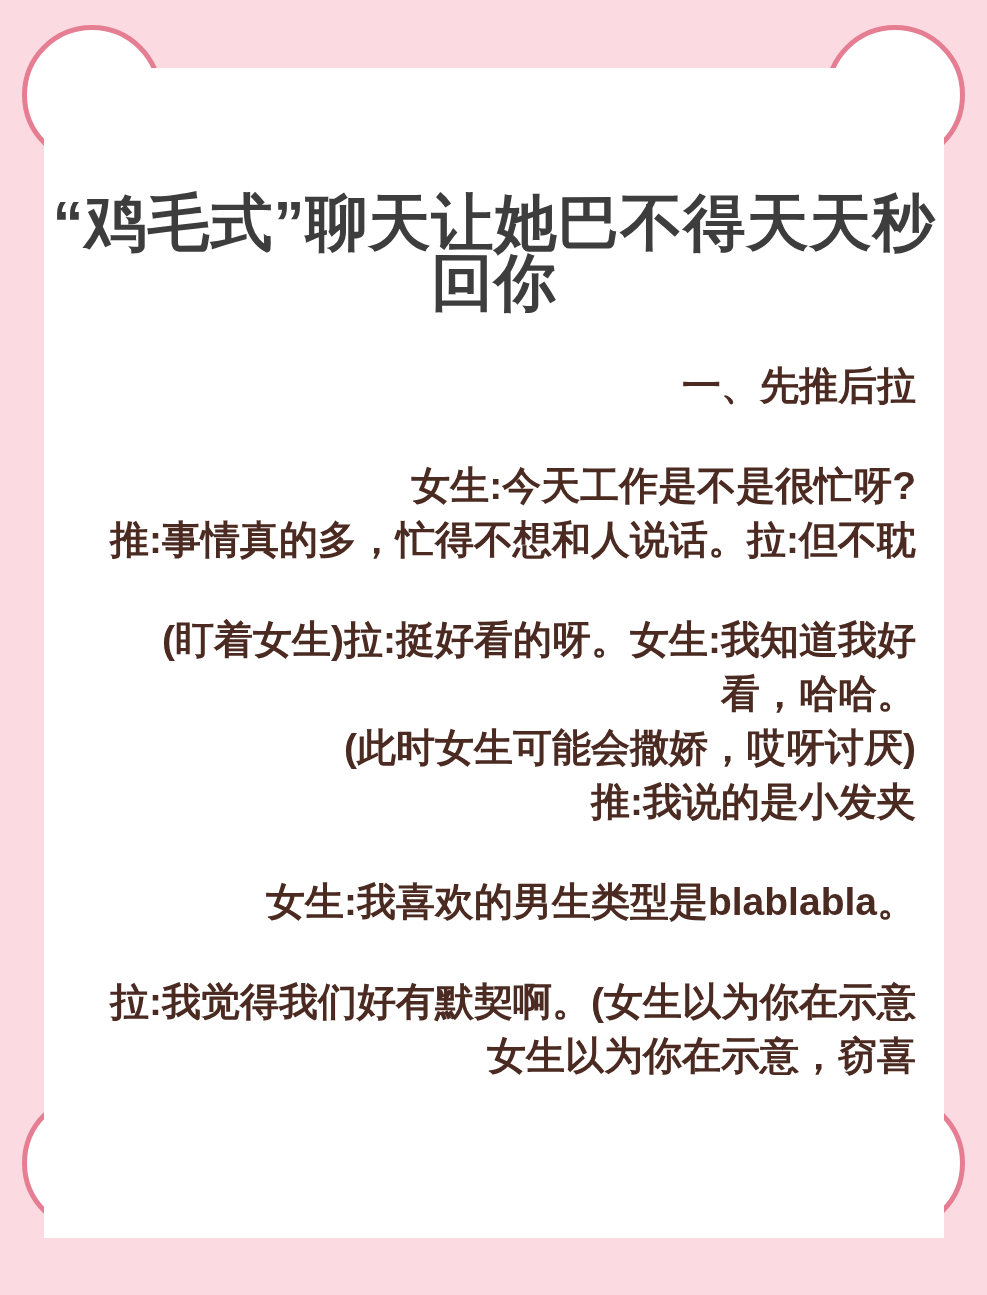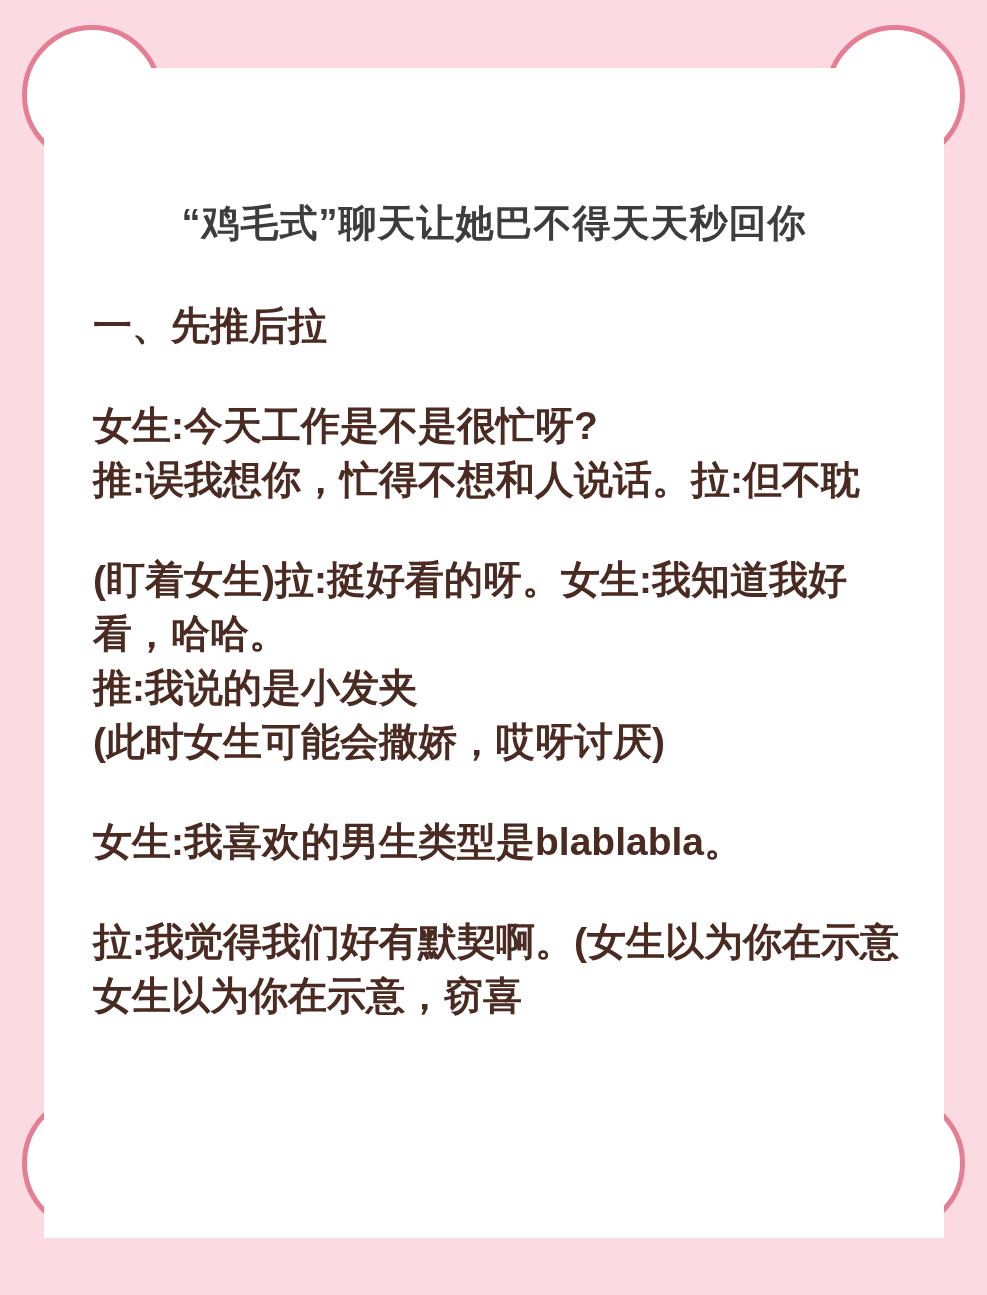--- a/index.html
+++ b/index.html
@@ -34,29 +34,30 @@
     top: 68px;
     width: 900px;
     height: 1170px;
     background: #ffffff;
     z-index: 2;
     padding-top: 125px;
     box-sizing: border-box;
   }
   .title {
     margin: 0 0 46px 0;
-    font-size: 38px;
+    font-size: 62px;
     line-height: 60px;
     font-weight: bold;
     text-align: center;
     color: #3d3d3d;
     letter-spacing: 1px;
   }
   .block {
     margin: 0 0 46px 0;
+    text-align: right;
   }
   .heading, .line {
     padding-left: 49px;
     padding-right: 28px;
     font-size: 39px;
     line-height: 54px;
     font-weight: bold;
     color: #4a2a21;
   }
 </style>
@@ -71,29 +72,29 @@
   <div class="ear ear-br"></div>
 
   <div class="card">
 
     <h1 class="title">“鸡毛式”聊天让她巴不得天天秒回你</h1>
 
     <h2 class="heading block">一、先推后拉</h2>
 
     <div class="block">
       <div class="line">女生:今天工作是不是很忙呀?</div>
-      <div class="line">推:误我想你，忙得不想和人说话。拉:但不耽</div>
+      <div class="line">推:事情真的多，忙得不想和人说话。拉:但不耽</div>
     </div>
 
 
     <div class="block">
       <div class="line">(盯着女生)拉:挺好看的呀。女生:我知道我好</div>
       <div class="line">看，哈哈。</div>
+      <div class="line">(此时女生可能会撒娇，哎呀讨厌)</div>
       <div class="line">推:我说的是小发夹</div>
-      <div class="line">(此时女生可能会撒娇，哎呀讨厌)</div>
     </div>
 
     <div class="block">
       <div class="line">女生:我喜欢的男生类型是blablabla。</div>
     </div>
 
     <div class="block">
       <div class="line">拉:我觉得我们好有默契啊。(女生以为你在示意</div>
       <div class="line">女生以为你在示意，窃喜</div>
     </div>

